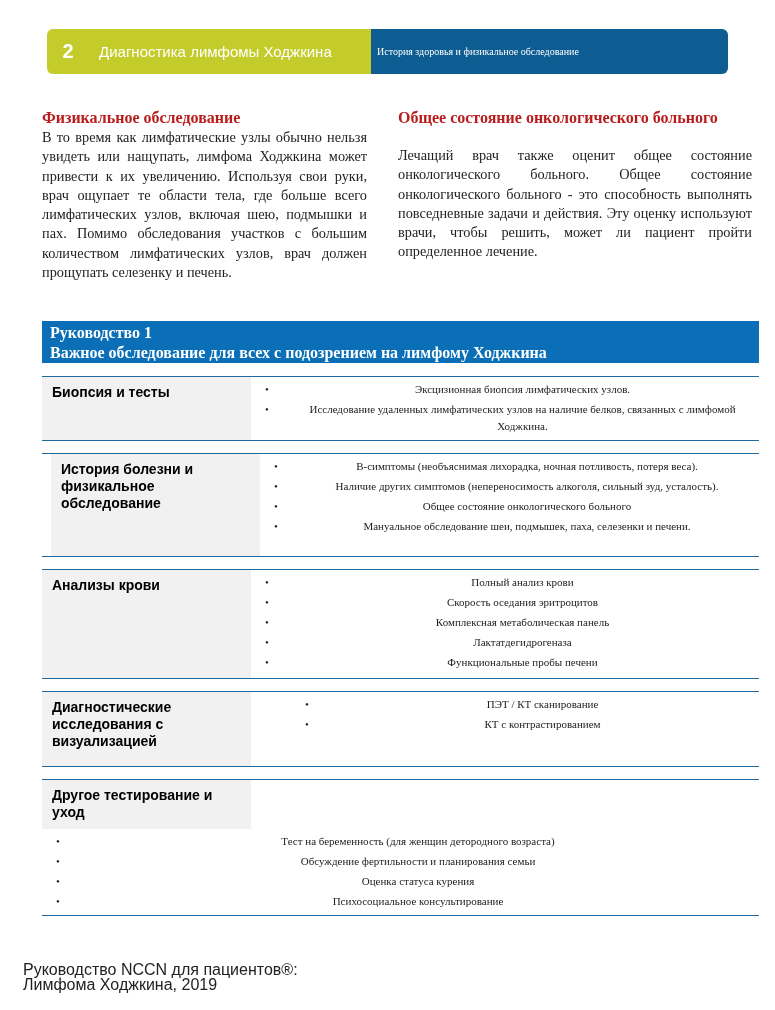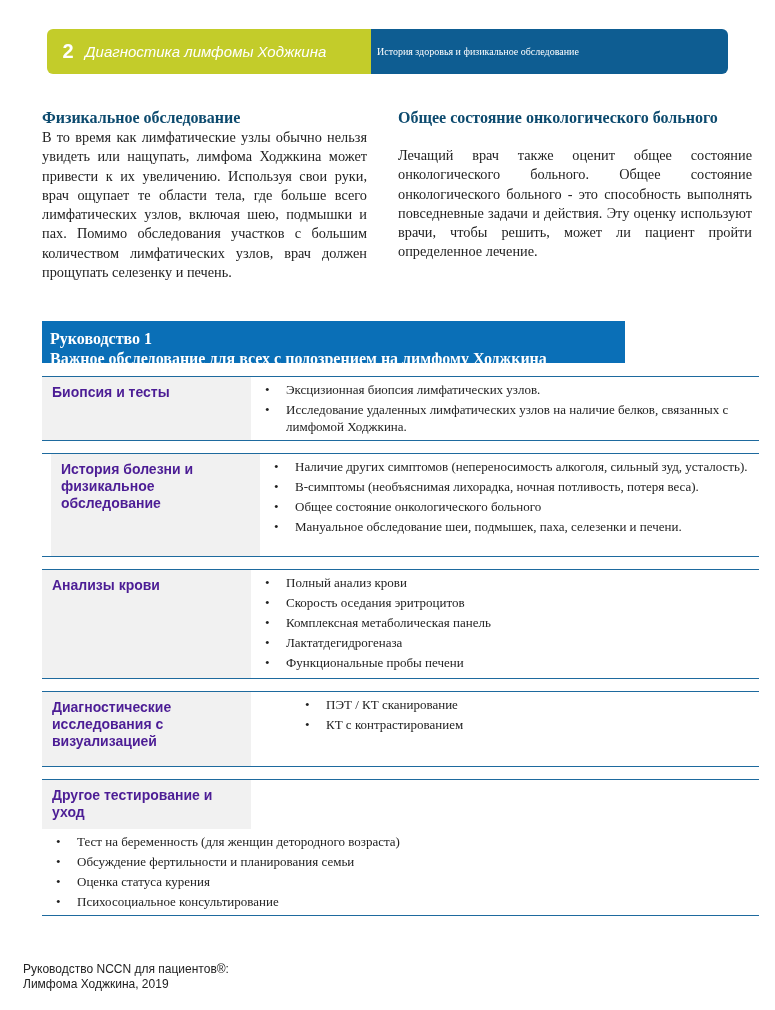--- a/index.html
+++ b/index.html
@@ -1,41 +1,41 @@
 <!DOCTYPE html>
 <html><head>
 <meta charset="utf-8">
 <style>
   html, body { margin: 0; padding: 0; background: #ffffff; }
   body { width: 775px; height: 1010px; position: relative; overflow: hidden; font-family: "Liberation Serif", serif; color: #222; }
 
   .header { position: absolute; left: 47px; top: 29px; width: 681px; height: 45px; display: flex; border-radius: 6px; overflow: hidden; }
   .header-left { width: 324px; background: #c3cc2a; display: flex; align-items: center; color: #fff; font-family: "Liberation Sans", sans-serif; }
   .chapter-num { font-weight: bold; font-size: 20px; margin-left: 6px; width: 30px; text-align: center; }
-  .chapter-title { font-size: 15px; margin-left: 2px; font-style: italic; }
+  .chapter-title { font-size: 15px; margin-left: 16px; }
   .header-right { flex: 1; background: #0e5d92; display: flex; align-items: center; color: #fff; font-size: 10px; padding-left: 6px; font-family: "Liberation Serif", serif; }
 
   .col { position: absolute; font-size: 14.3px; line-height: 19.3px; }
   .col-left { left: 42px; top: 108px; width: 325px; }
   .col-right { left: 398px; top: 108px; width: 354px; }
-  .col h2 { margin: 0; font-size: 16px; font-weight: bold; line-height: 20px; color: #0c4a6e; }
+  .col h2 { margin: 0; font-size: 16px; font-weight: bold; line-height: 20px; color: #b91c1c; }
   .col-right h2 { margin-bottom: 18px; }
   .col p { margin: 0; text-align: justify; }
 
-  .guide-banner { position: absolute; left: 42px; top: 321px; width: 583px; height: 42px; background: #0a6fb7; color: #fff; font-weight: bold; font-size: 16px; line-height: 20px; padding: 8px 8px; box-sizing: border-box; }
+  .guide-banner { position: absolute; left: 42px; top: 321px; width: 717px; height: 42px; background: #0a6fb7; color: #fff; font-weight: bold; font-size: 16px; line-height: 20px; padding: 2px 8px; box-sizing: border-box; }
 
   .table { position: absolute; left: 42px; top: 376px; width: 717px; }
   .row { position: relative; display: flex; border-top: 1.5px solid #1e6a9e; border-bottom: 1.5px solid #1e6a9e; margin-bottom: 12px; }
-  .row-label { width: 209px; background: #f1f1f1; color: #4c1d95; font-family: "Liberation Sans", sans-serif; font-weight: bold; font-size: 14px; line-height: 17px; padding: 7px 10px 8px 10px; box-sizing: border-box; }
-  .row-items { flex: 1; padding: 4px 0 2px 12px; font-size: 13px; line-height: 17px; }
+  .row-label { width: 209px; background: #f1f1f1; color: #000000; font-family: "Liberation Sans", sans-serif; font-weight: bold; font-size: 14px; line-height: 17px; padding: 7px 10px 8px 10px; box-sizing: border-box; }
+  .row-items { flex: 1; padding: 4px 0 2px 12px; font-size: 11px; line-height: 17px; text-align: center; }
   .row-items ul { margin: 0; padding: 0; list-style: none; }
   .row-items li { position: relative; padding-left: 23px; margin-bottom: 3px; }
   .row-items li::before { content: "•"; position: absolute; left: 2px; top: 0; }
 
-  .footer { position: absolute; left: 23px; top: 962px; font-family: "Liberation Sans", sans-serif; font-size: 12px; line-height: 15px; color: #222; }
+  .footer { position: absolute; left: 23px; top: 962px; font-family: "Liberation Sans", sans-serif; font-size: 16px; line-height: 15px; color: #222; }
 </style>
 </head>
 <body>
 
 <div class="header">
   <div class="header-left">
     <span class="chapter-num">2</span>
     <span class="chapter-title">Диагностика лимфомы Ходжкина</span>
   </div>
   <div class="header-right">
@@ -65,22 +65,22 @@
         <ul>
           <li>Эксцизионная биопсия лимфатических узлов.</li>
           <li>Исследование удаленных лимфатических узлов на наличие белков, связанных с лимфомой Ходжкина.</li>
         </ul>
       </div>
     </div>
     <div class="row" style="min-height: 102px; padding-left: 9px;">
       <div class="row-label">История болезни и физикальное обследование</div>
       <div class="row-items">
         <ul>
+          <li>B-симптомы  (необъяснимая лихорадка, ночная потливость, потеря веса).</li>
           <li>Наличие других симптомов (непереносимость алкоголя, сильный зуд, усталость).</li>
-          <li>B-симптомы  (необъяснимая лихорадка, ночная потливость, потеря веса).</li>
           <li>Общее состояние онкологического больного</li>
           <li>Мануальное обследование шеи, подмышек, паха, селезенки и печени.</li>
         </ul>
       </div>
     </div>
     <div class="row" style="min-height: 108px;">
       <div class="row-label">Анализы крови</div>
       <div class="row-items">
         <ul>
           <li>Полный анализ крови</li>

